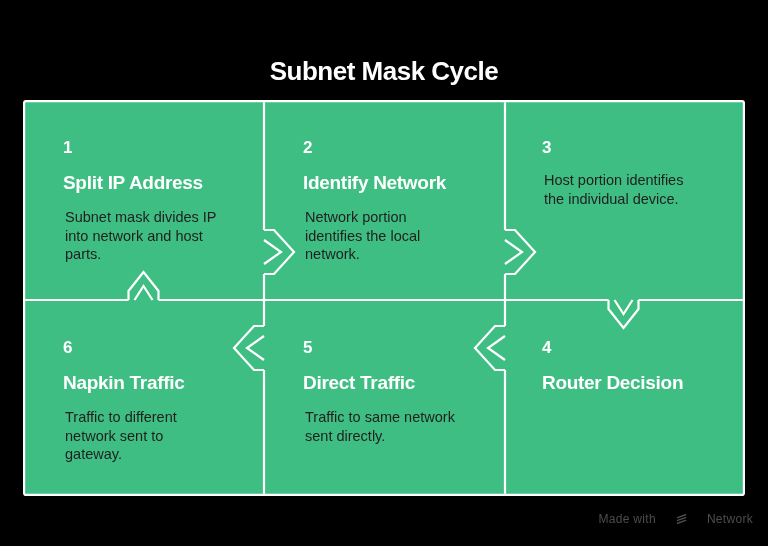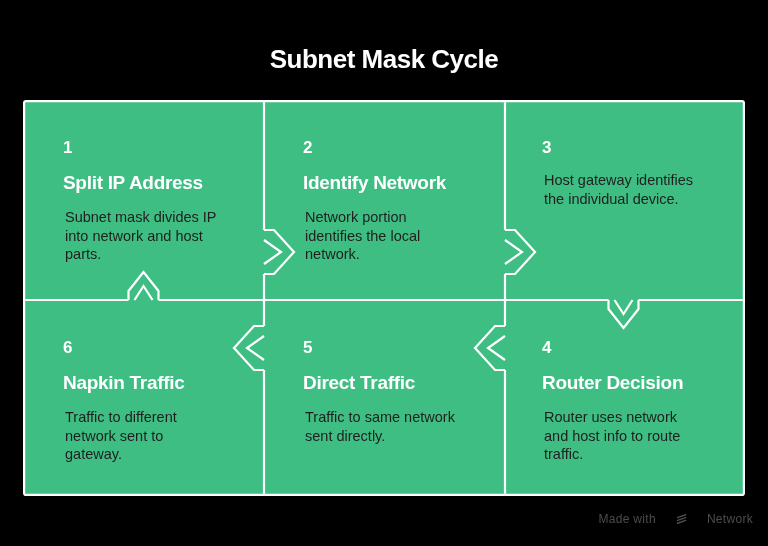--- a/index.html
+++ b/index.html
@@ -1,18 +1,18 @@
 <!DOCTYPE html>
 <html><head>
 <meta charset="utf-8">
 <style>
   html,body{margin:0;padding:0;background:#000;}
   .page{position:relative;width:768px;height:546px;background:#000;overflow:hidden;
         font-family:"Liberation Sans",sans-serif;}
-  .main-title{position:absolute;top:44px;left:0;width:768px;text-align:center;
+  .main-title{position:absolute;top:56px;left:0;width:768px;text-align:center;
         font-size:26px;font-weight:bold;color:#fff;letter-spacing:-0.5px;}
   .diagram{position:absolute;left:23px;top:100px;width:722px;height:396px;}
   .substrate{position:absolute;left:0;top:0;}
   .cell{position:absolute;width:241px;height:196px;box-sizing:border-box;
         padding:38px 18px 0 40px;}
   .cell-c1{left:0;top:0}
   .cell-c2{left:241px;top:0;padding-left:39px}
   .cell-c3{left:482px;top:0;width:240px;padding-left:37px}
   .cell-c4{left:482px;top:200px;width:240px;padding-left:37px}
   .cell-c5{left:241px;top:200px;padding-left:39px}
@@ -75,27 +75,26 @@
     </div>
 
     <div class="cell cell-c2">
       <div class="cell-number">2</div>
       <div class="cell-title">Identify Network</div>
       <p class="cell-desc">Network portion identifies the local network.</p>
     </div>
 
     <div class="cell cell-c3">
       <div class="cell-number">3</div>
-      <p class="cell-desc">Host gateway identifies the individual device.</p>
+      <p class="cell-desc">Host portion identifies the individual device.</p>
     </div>
 
     <div class="cell cell-c4">
       <div class="cell-number">4</div>
       <div class="cell-title">Router Decision</div>
-      <p class="cell-desc">Router uses network and host info to route traffic.</p>
     </div>
 
     <div class="cell cell-c5">
       <div class="cell-number">5</div>
       <div class="cell-title">Direct Traffic</div>
       <p class="cell-desc">Traffic to same network sent directly.</p>
     </div>
 
     <div class="cell cell-c6">
       <div class="cell-number">6</div>

